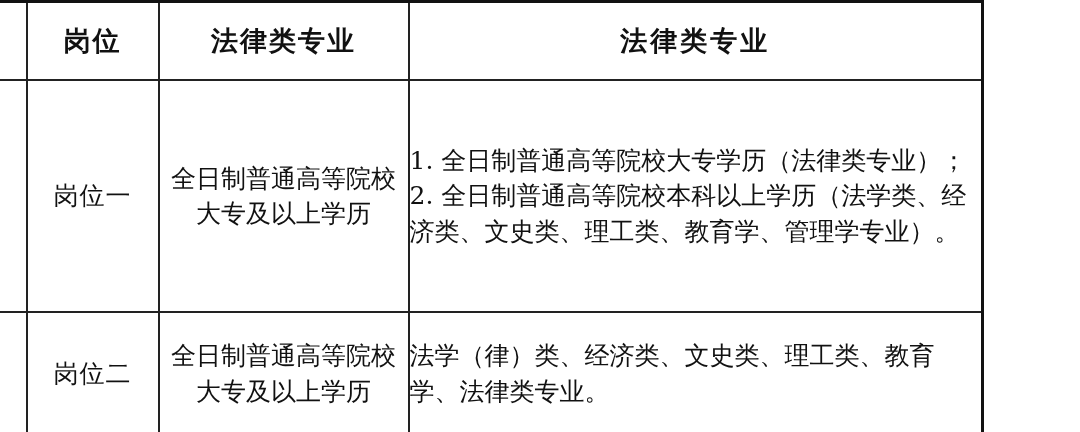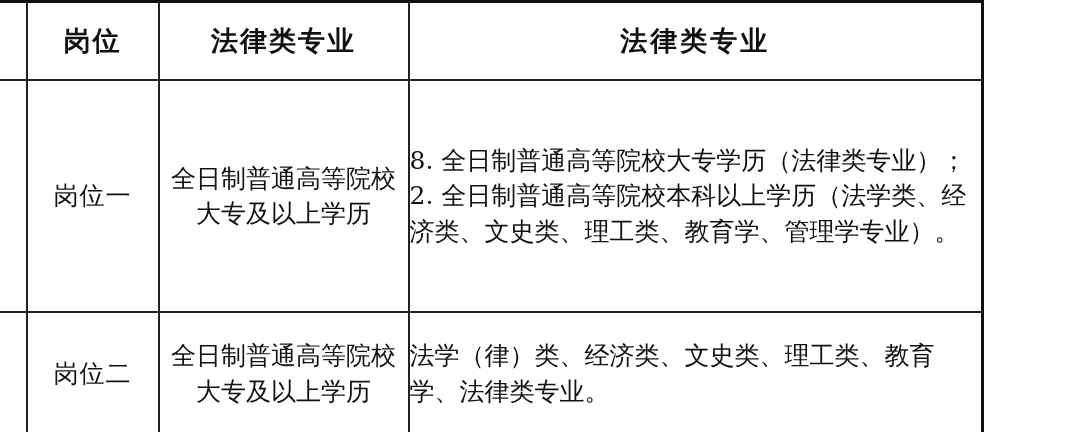--- a/index.html
+++ b/index.html
@@ -96,21 +96,21 @@
         <th class="h-edu">法律类专业</th>
         <th class="h-major">法律类专业</th>
       </tr>
     </thead>
     <tbody>
       <tr class="row-1">
         <td class="cell-no">1</td>
         <td class="cell-post">岗位一</td>
         <td class="cell-edu">全日制普通高等院校大专及以上学历</td>
         <td class="cell-major">
-          <span class="major-line">8. 全日制普通高等院校大专学历（法律类专业）；</span>
+          <span class="major-line">1. 全日制普通高等院校大专学历（法律类专业）；</span>
           <span class="major-line">2. 全日制普通高等院校本科以上学历（法学类、经济类、文史类、理工类、教育学、管理学专业）。</span>
         </td>
       </tr>
       <tr class="row-2">
         <td class="cell-no">2</td>
         <td class="cell-post">岗位二</td>
         <td class="cell-edu">全日制普通高等院校大专及以上学历</td>
         <td class="cell-major">
           <span class="major-line">法学（律）类、经济类、文史类、理工类、教育学、法律类专业。</span>
         </td>

